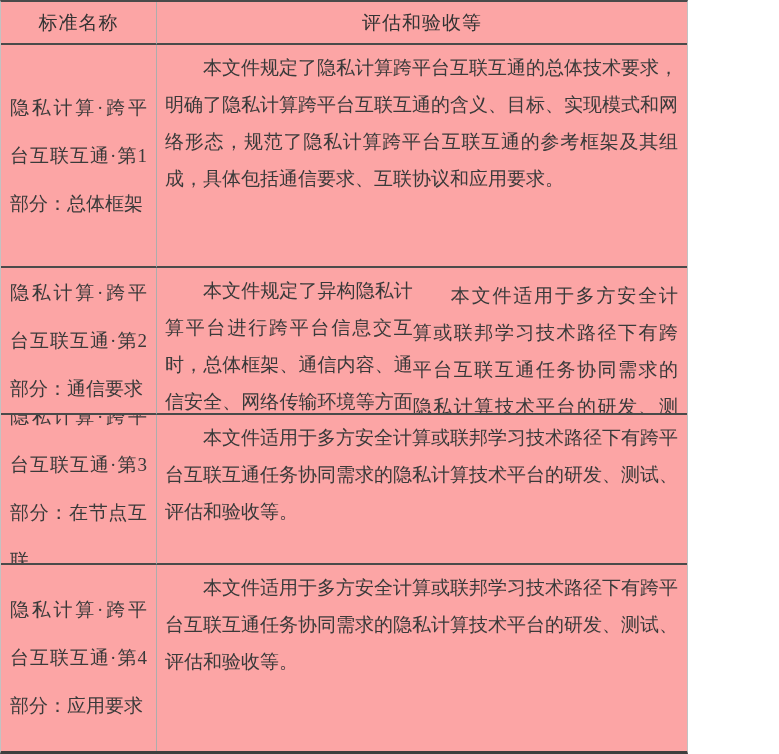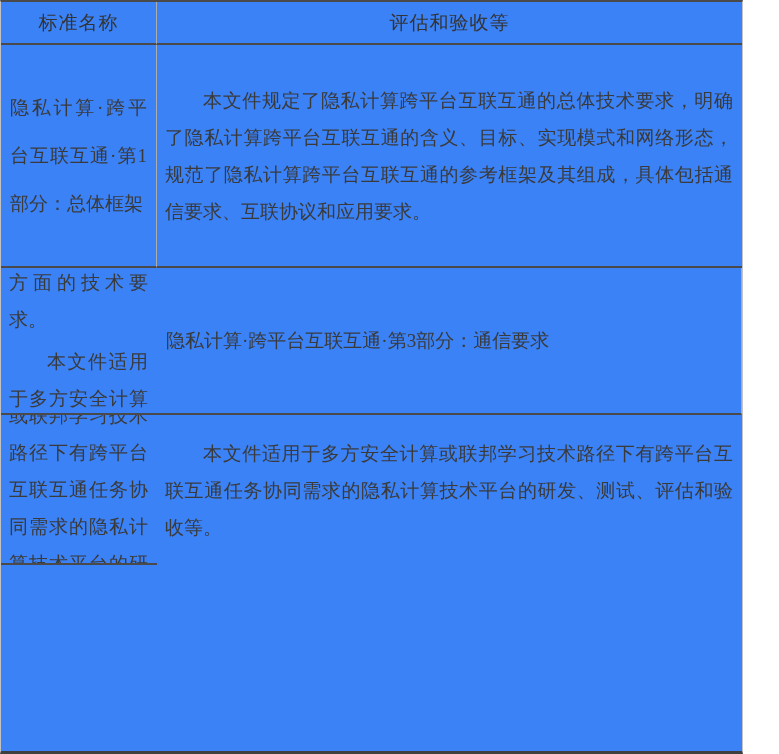--- a/index.html
+++ b/index.html
@@ -9,26 +9,26 @@
   }
   body {
     width: 779px;
     height: 754px;
     font-family: "Liberation Serif", "DejaVu Serif", serif;
     color: #383838;
     -webkit-font-smoothing: antialiased;
   }
   .doc-table {
     box-sizing: border-box;
-    width: 743px;
+    width: 688px;
     height: 754px;
     display: grid;
     grid-template-columns: 156px 1fr;
     grid-template-rows: 43px 223px 147px 150px 1fr;
-    background: #3b82f6;
+    background: #fca5a5;
     border-top: 2px solid #4a4a4a;
     border-bottom: 3px solid #3f3f3f;
     border-left: 1px solid #c2c2c2;
     border-right: 1px solid #c2c2c2;
   }
   .cell {
     box-sizing: border-box;
     overflow: hidden;
   }
   .col-name {
@@ -53,21 +53,21 @@
   .name-cell .name-text {
     font-size: 19px;
     line-height: 48px;
     text-align: justify;
     text-justify: inter-character;
     width: 100%;
     color: #3a3a3a;
   }
   .content-cell {
     display: flex;
-    flex-direction: column;
+    flex-direction: row;
     justify-content: center;
     padding: 4px 9px 4px 8px;
   }
   .content-cell p {
     margin: 0;
     font-size: 19px;
     line-height: 37px;
     text-indent: 2em;
     text-align: justify;
     text-justify: inter-character;
@@ -85,29 +85,35 @@
   <div class="cell col-name row-line header-cell">标准名称</div>
   <div class="cell row-line header-cell">评估和验收等</div>
 
   <div class="cell col-name row-line name-cell">
     <div class="name-text">隐私计算·跨平台互联互通·第1部分：总体框架</div>
   </div>
   <div class="cell row-line content-cell">
     <p>本文件规定了隐私计算跨平台互联互通的总体技术要求，明确了隐私计算跨平台互联互通的含义、目标、实现模式和网络形态，规范了隐私计算跨平台互联互通的参考框架及其组成，具体包括通信要求、互联协议和应用要求。</p>
   </div>
 
+  <div class="cell col-name row-line name-cell">
+    <div class="name-text">隐私计算·跨平台互联互通·第2部分：通信要求</div>
+  </div>
   <div class="cell row-line content-cell">
     <p>本文件规定了异构隐私计算平台进行跨平台信息交互时，总体框架、通信内容、通信安全、网络传输环境等方面的技术要求。</p>
     <p>本文件适用于多方安全计算或联邦学习技术路径下有跨平台互联互通任务协同需求的隐私计算技术平台的研发、测试、评估和验收等。</p>
   </div>
 
   <div class="cell col-name row-line name-cell">
-    <div class="name-text">隐私计算·跨平台互联互通·第3部分：通信要求</div>
+    <div class="name-text">隐私计算·跨平台互联互通·第3部分：在节点互联</div>
   </div>
   <div class="cell row-line content-cell">
     <p>本文件适用于多方安全计算或联邦学习技术路径下有跨平台互联互通任务协同需求的隐私计算技术平台的研发、测试、评估和验收等。</p>
   </div>
 
+  <div class="cell col-name name-cell">
+    <div class="name-text">隐私计算·跨平台互联互通·第4部分：应用要求</div>
+  </div>
   <div class="cell content-cell">
     <p>本文件适用于多方安全计算或联邦学习技术路径下有跨平台互联互通任务协同需求的隐私计算技术平台的研发、测试、评估和验收等。</p>
   </div>
 
 </div>
 
 </body></html>

